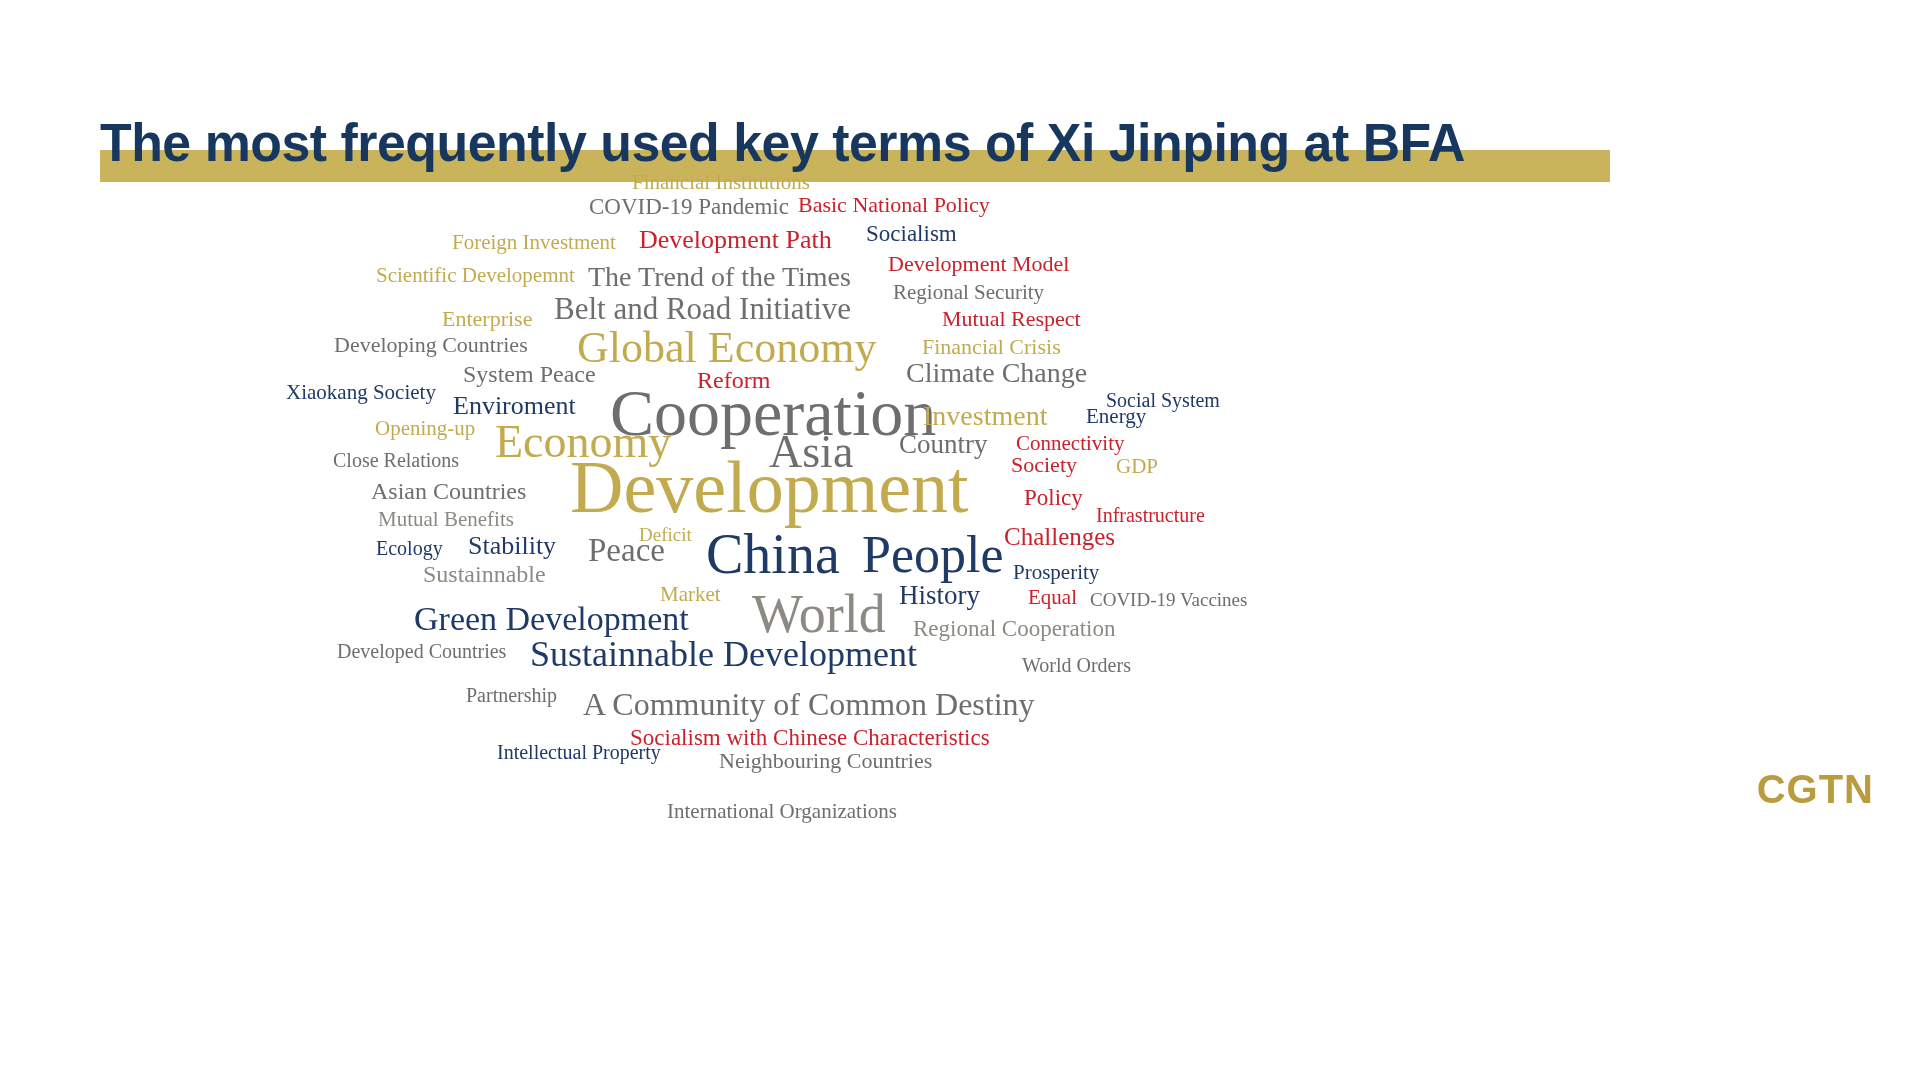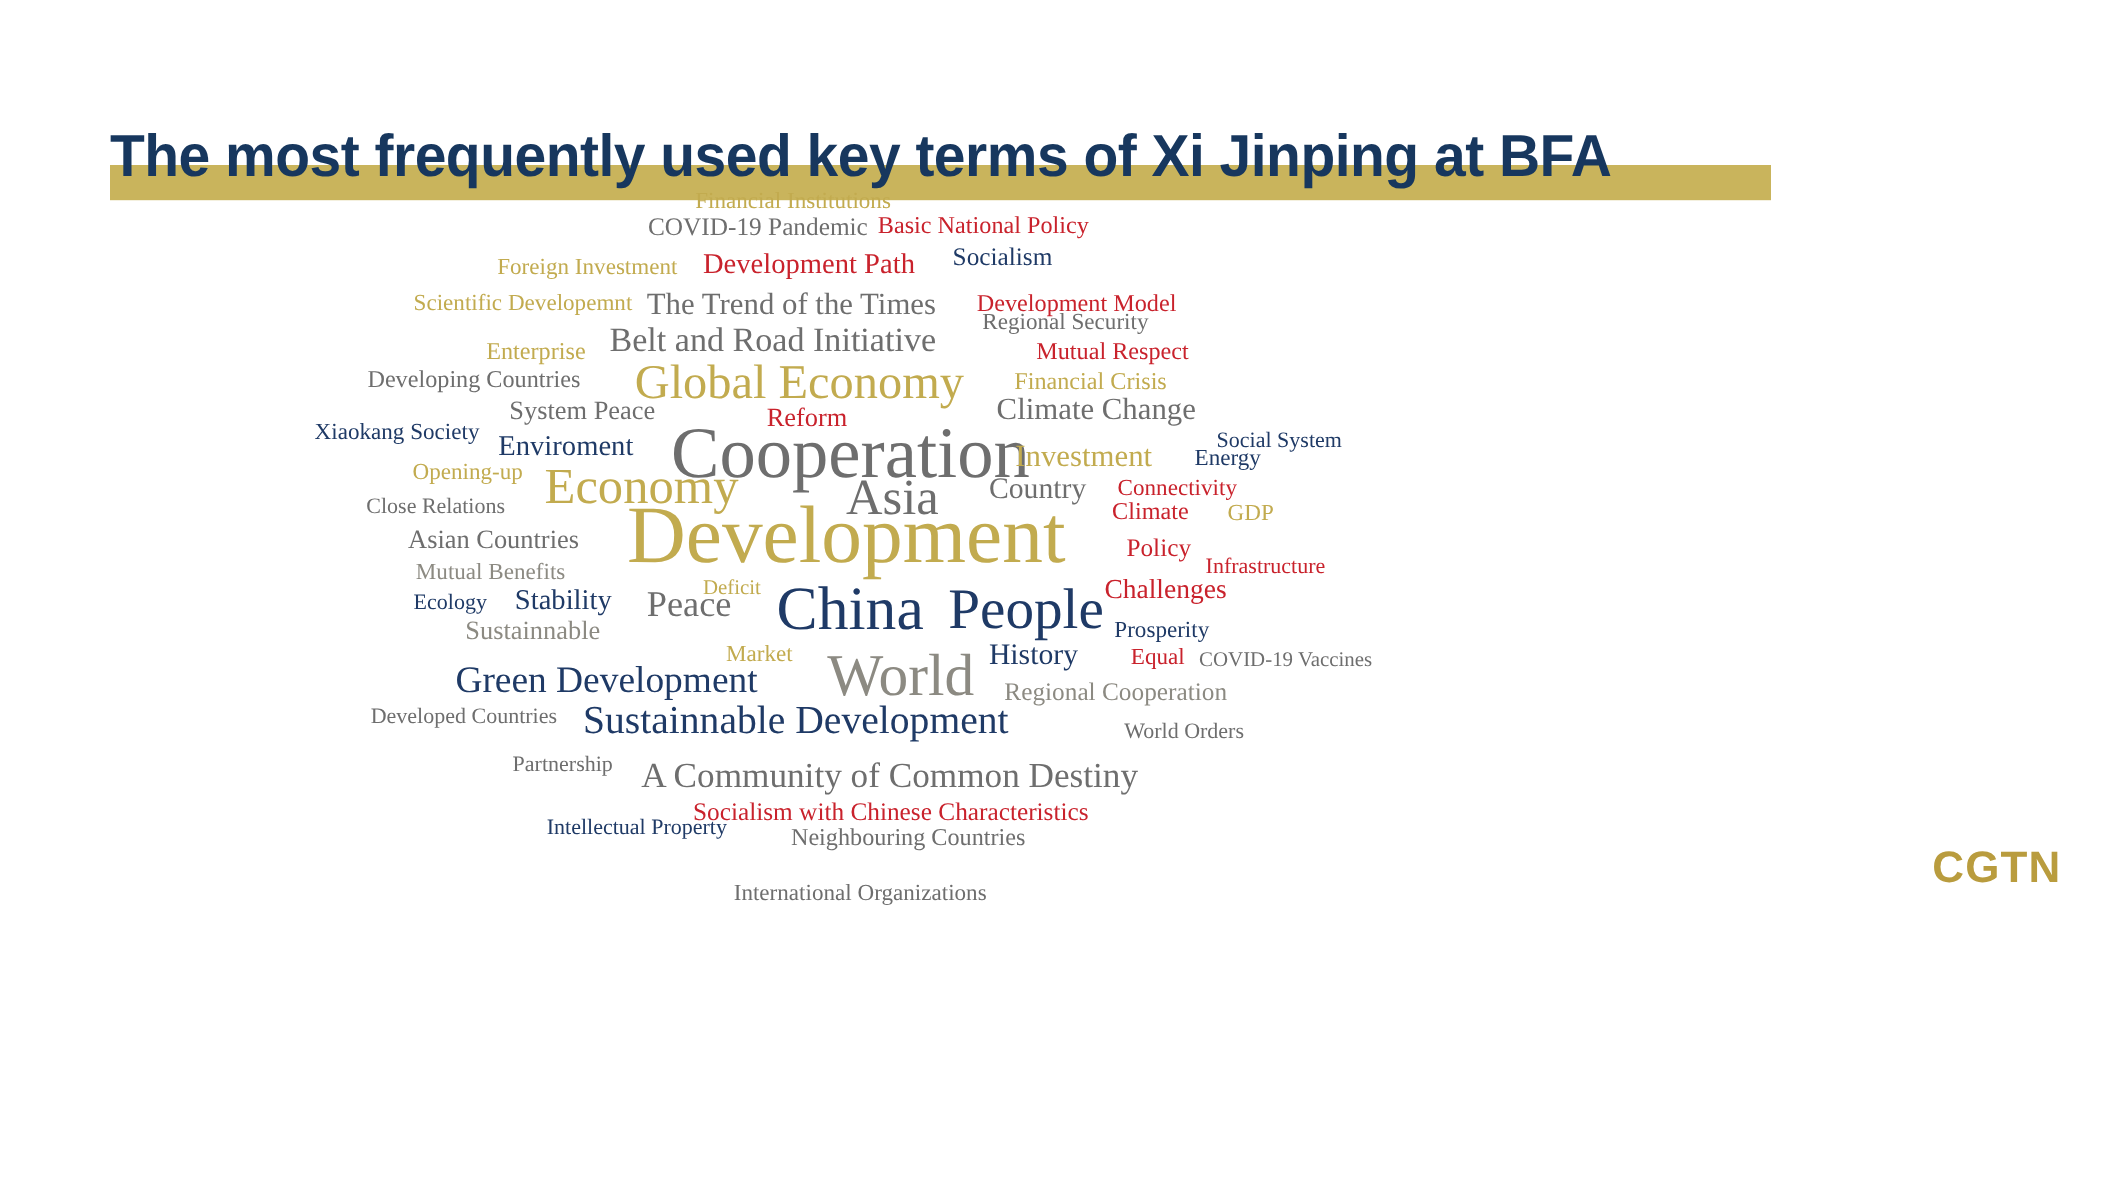--- a/index.html
+++ b/index.html
@@ -119,38 +119,38 @@
       <span class="word" style="left: 913px; top: 467px; font-size: 23px; color: rgb(140, 138, 130);">Regional Cooperation</span>
       <span class="word" style="left: 719px; top: 600px; font-size: 22px; color: rgb(110, 110, 110);">Neighbouring Countries</span>
       <span class="word" style="left: 334px; top: 184px; font-size: 22px; color: rgb(110, 110, 110);">Developing Countries</span>
       <span class="word" style="left: 667px; top: 628px; font-size: 21px; color: rgb(110, 110, 110); margin-top: 23px;">International Organizations</span>
       <span class="word" style="left: 337px; top: 491px; font-size: 20px; color: rgb(110, 110, 110);">Developed Countries</span>
       <span class="word" style="left: 589px; top: 45px; font-size: 23px; color: rgb(110, 110, 110);">COVID-19 Pandemic</span>
       <span class="word" style="left: 798px; top: 44px; font-size: 22px; color: rgb(201, 34, 44);">Basic National Policy</span>
       <span class="word" style="left: 632px; top: 22px; font-size: 21px; color: rgb(194, 171, 79);">Financial Institutions</span>
       <span class="word" style="left: 452px; top: 82px; font-size: 21px; color: rgb(194, 171, 79);">Foreign Investment</span>
       <span class="word" style="left: 376px; top: 115px; font-size: 21px; color: rgb(194, 171, 79);">Scientific Developemnt</span>
-      <span class="word" style="left: 888px; top: 103px; font-size: 22px; color: rgb(201, 34, 44); margin-top: 12px;">Development Model</span>
+      <span class="word" style="left: 888px; top: 103px; font-size: 22px; color: rgb(201, 34, 44);">Development Model</span>
       <span class="word" style="left: 893px; top: 132px; font-size: 21px; color: rgb(110, 110, 110);">Regional Security</span>
       <span class="word" style="left: 942px; top: 158px; font-size: 22px; color: rgb(201, 34, 44);">Mutual Respect</span>
       <span class="word" style="left: 922px; top: 186px; font-size: 22px; color: rgb(194, 171, 79);">Financial Crisis</span>
       <span class="word" style="left: 866px; top: 72px; font-size: 23px; color: rgb(31, 58, 102);">Socialism</span>
       <span class="word" style="left: 442px; top: 158px; font-size: 22px; color: rgb(194, 171, 79);">Enterprise</span>
       <span class="word" style="left: 463px; top: 212px; font-size: 24px; color: rgb(110, 110, 110);">System Peace</span>
       <span class="word" style="left: 286px; top: 232px; font-size: 21px; color: rgb(31, 58, 102);">Xiaokang Society</span>
       <span class="word" style="left: 375px; top: 268px; font-size: 21px; color: rgb(194, 171, 79);">Opening-up</span>
       <span class="word" style="left: 333px; top: 300px; font-size: 20px; color: rgb(110, 110, 110);">Close Relations</span>
       <span class="word" style="left: 378px; top: 359px; font-size: 21px; color: rgb(140, 138, 130);">Mutual Benefits</span>
       <span class="word" style="left: 376px; top: 388px; font-size: 20px; color: rgb(31, 58, 102);">Ecology</span>
       <span class="word" style="left: 639px; top: 375px; font-size: 19px; color: rgb(194, 171, 79);">Deficit</span>
       <span class="word" style="left: 660px; top: 434px; font-size: 21px; color: rgb(194, 171, 79);">Market</span>
       <span class="word" style="left: 1106px; top: 240px; font-size: 20px; color: rgb(31, 58, 102);">Social System</span>
       <span class="word" style="left: 1086px; top: 256px; font-size: 21px; color: rgb(31, 58, 102);">Energy</span>
       <span class="word" style="left: 1016px; top: 283px; font-size: 21px; color: rgb(201, 34, 44);">Connectivity</span>
-      <span class="word" style="left: 1011px; top: 304px; font-size: 22px; color: rgb(201, 34, 44);">Climate</span>
+      <span class="word" style="left: 1011px; top: 304px; font-size: 22px; color: rgb(201, 34, 44);">Society</span>
       <span class="word" style="left: 1116px; top: 306px; font-size: 21px; color: rgb(194, 171, 79);">GDP</span>
       <span class="word" style="left: 1024px; top: 336px; font-size: 23px; color: rgb(201, 34, 44);">Policy</span>
       <span class="word" style="left: 1096px; top: 355px; font-size: 20px; color: rgb(201, 34, 44);">Infrastructure</span>
       <span class="word" style="left: 1013px; top: 412px; font-size: 21px; color: rgb(31, 58, 102);">Prosperity</span>
       <span class="word" style="left: 1028px; top: 437px; font-size: 21px; color: rgb(201, 34, 44);">Equal</span>
       <span class="word" style="left: 1090px; top: 440px; font-size: 19px; color: rgb(110, 110, 110);">COVID-19 Vaccines</span>
       <span class="word" style="left: 1022px; top: 505px; font-size: 20px; color: rgb(110, 110, 110);">World Orders</span>
       <span class="word" style="left: 466px; top: 535px; font-size: 20px; color: rgb(110, 110, 110);">Partnership</span>
       <span class="word" style="left: 497px; top: 592px; font-size: 20px; color: rgb(31, 58, 102);">Intellectual Property</span>
     </div>

